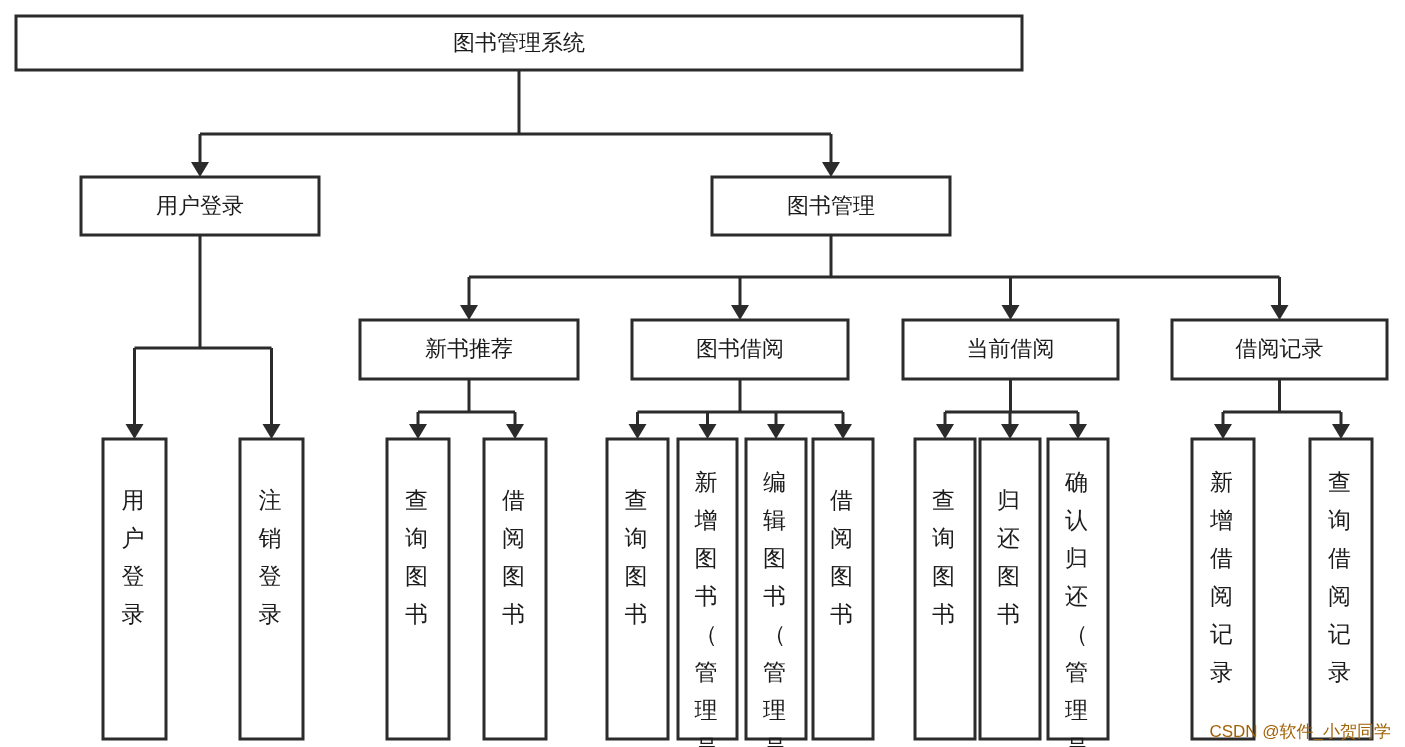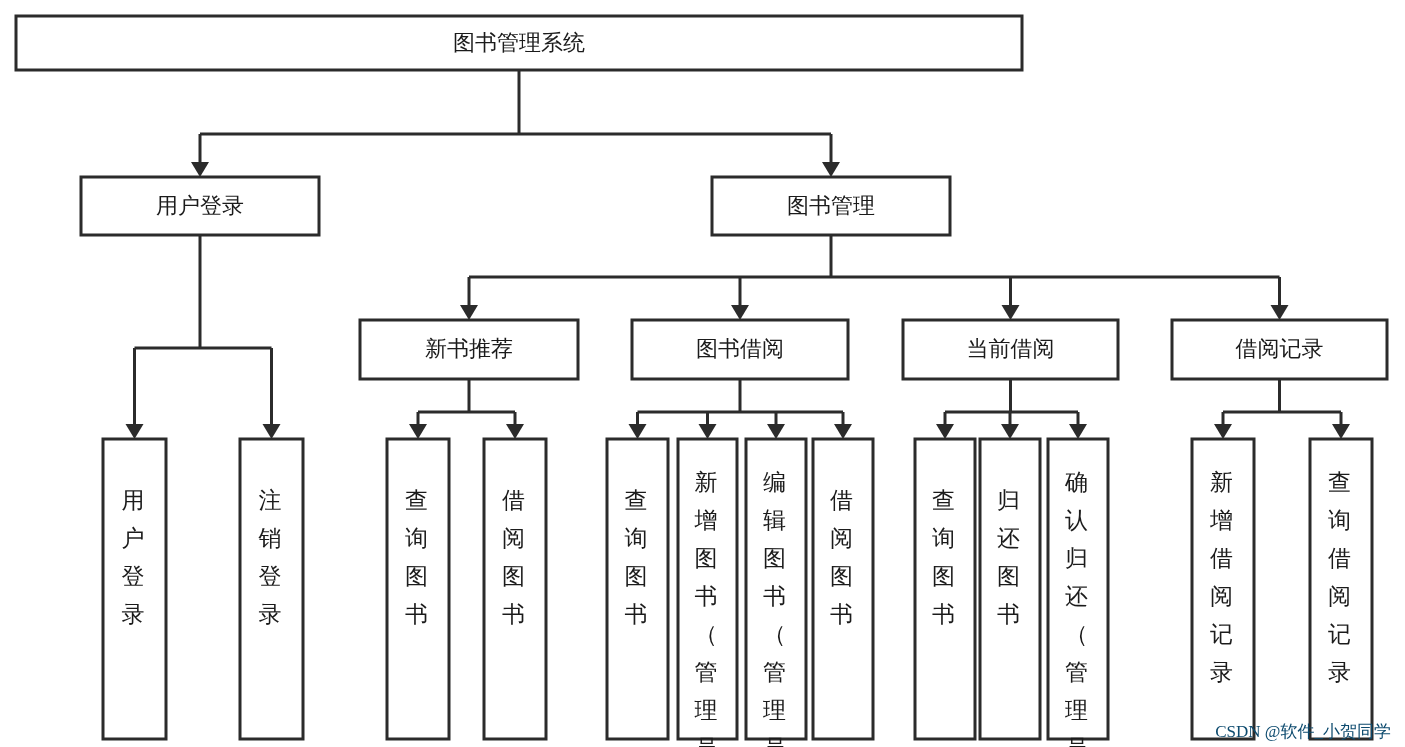--- a/index.html
+++ b/index.html
@@ -53,23 +53,23 @@
     font-family: "Liberation Sans", "DejaVu Sans", sans-serif;
     font-size: 23px;
     letter-spacing: 3px;
     text-anchor: middle;
     dominant-baseline: middle;
   }
   .watermark-text {
     position: absolute;
     right: 14px;
     bottom: 8px;
-    color: #0c4a6e;
+    color: #a16207;
     font-size: 17px;
-    font-family: Liberation Serif, serif;
+    font-family: Liberation Sans, sans-serif;
     white-space: nowrap;
     user-select: none;
   }
 </style>
 </head>
 <body>
 
 <div id="diagram-root">
   <svg class="flow" viewBox="0 0 1405 747">
     <defs>

